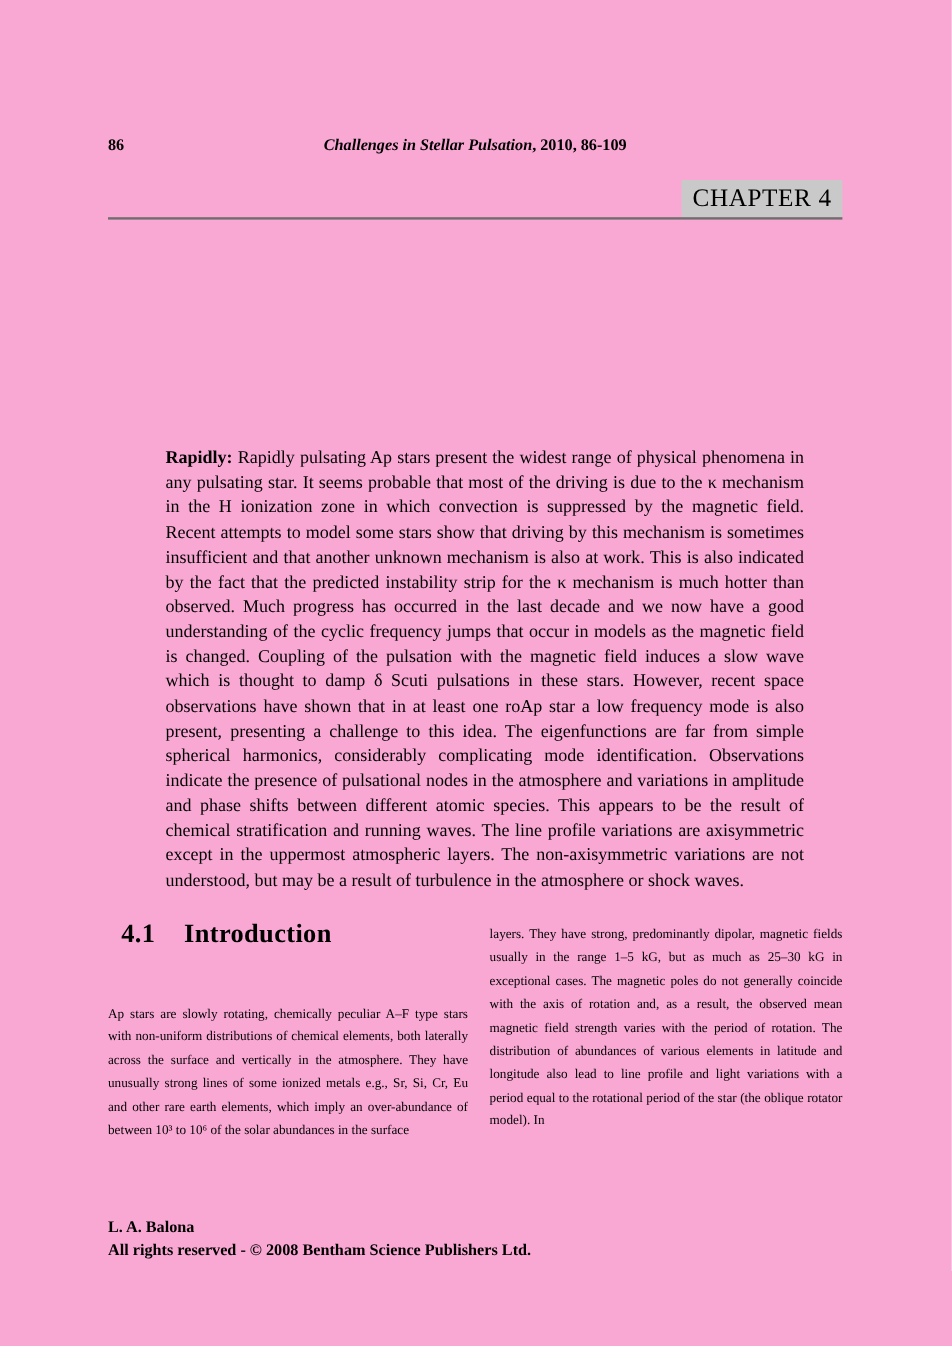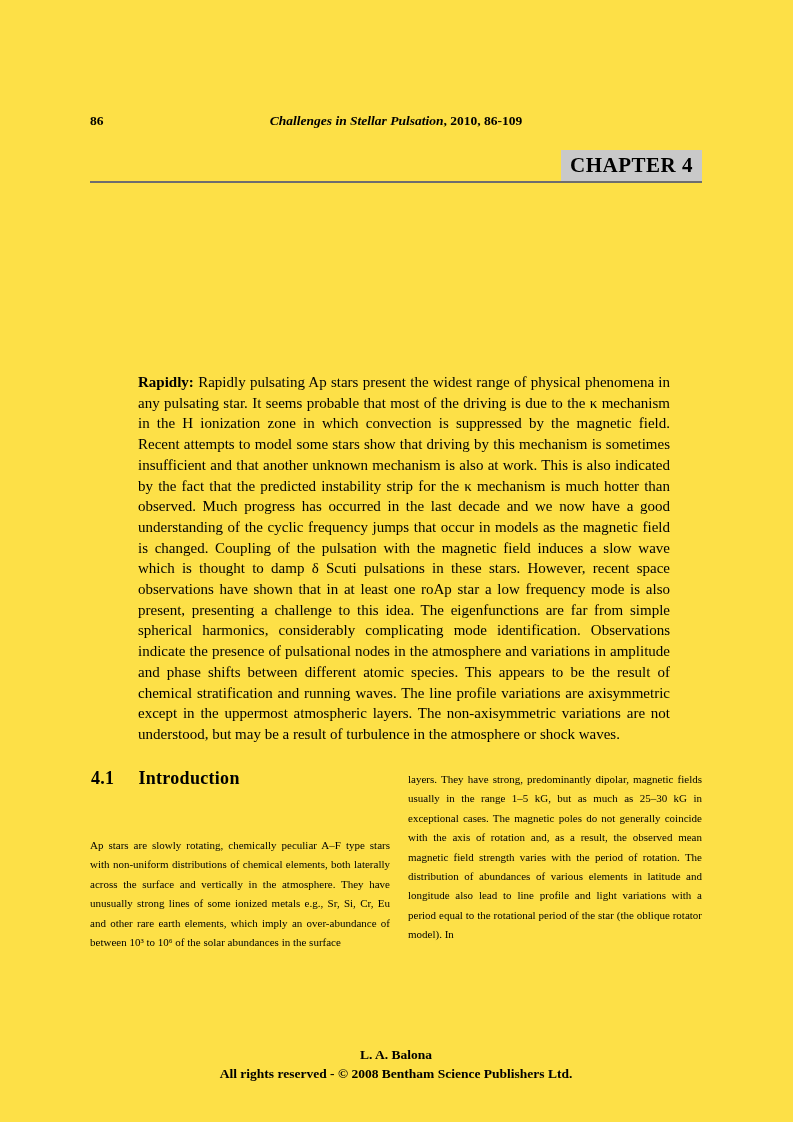--- a/index.html
+++ b/index.html
@@ -11,21 +11,21 @@
     width: 793px;
     height: 1122px;
     font-family: "Liberation Serif", serif;
     color: #000000;
     position: relative;
     overflow: hidden;
   }
   .page {
     position: absolute;
     inset: 0;
-    background: #fde047;
+    background: #f9a8d4;
   }
   
   .header-row {
     position: absolute;
     top: 113px;
     left: 90px;
     width: 612px;
     font-size: 13.5px;
     font-weight: bold;
     line-height: 16px;
@@ -40,21 +40,21 @@
     text-align: center;
   }
   .running-title .jt {
     font-style: italic;
   }
   .chapter-badge {
     position: absolute;
     top: 150px;
     right: 91px;
     background: #c9c9c9;
-    font-weight: bold;
+    font-weight: normal;
     font-size: 21px;
     line-height: 26px;
     padding: 2px 9px 3px 9px;
     letter-spacing: 0.5px;
   }
   .rule {
     position: absolute;
     top: 181px;
     left: 90px;
     width: 612px;
@@ -97,46 +97,44 @@
     gap: 18px;
   }
   .col {
     width: 300px;
   }
   .col-right {
     width: 294px;
     padding-top: 7px;
   }
   .section-heading {
-    font-size: 18px;
+    font-size: 22px;
     font-weight: bold;
     line-height: 30px;
-    margin: 0 0 43px 1px;
+    margin: 0 0 43px 11px;
     letter-spacing: 0.3px;
   }
   .section-heading .sec-num {
     margin-right: 24px;
   }
   .col p {
     margin: 0;
     font-size: 11px;
     line-height: 19.4px;
     text-align: justify;
   }
   
   .footer {
     position: absolute;
     top: 1014px;
     left: 90px;
     width: 612px;
-    text-align: center;
     font-weight: bold;
     font-size: 13.5px;
     line-height: 18.5px;
-    margin-top: 32px;
   }
 </style>
 </head>
 <body>
 
 <div class="page">
 
   <div class="header-row">
     <span class="page-number">86</span>
     <span class="running-title"><span class="jt">Challenges in Stellar Pulsation</span><span>, 2010, 86-109</span></span>

